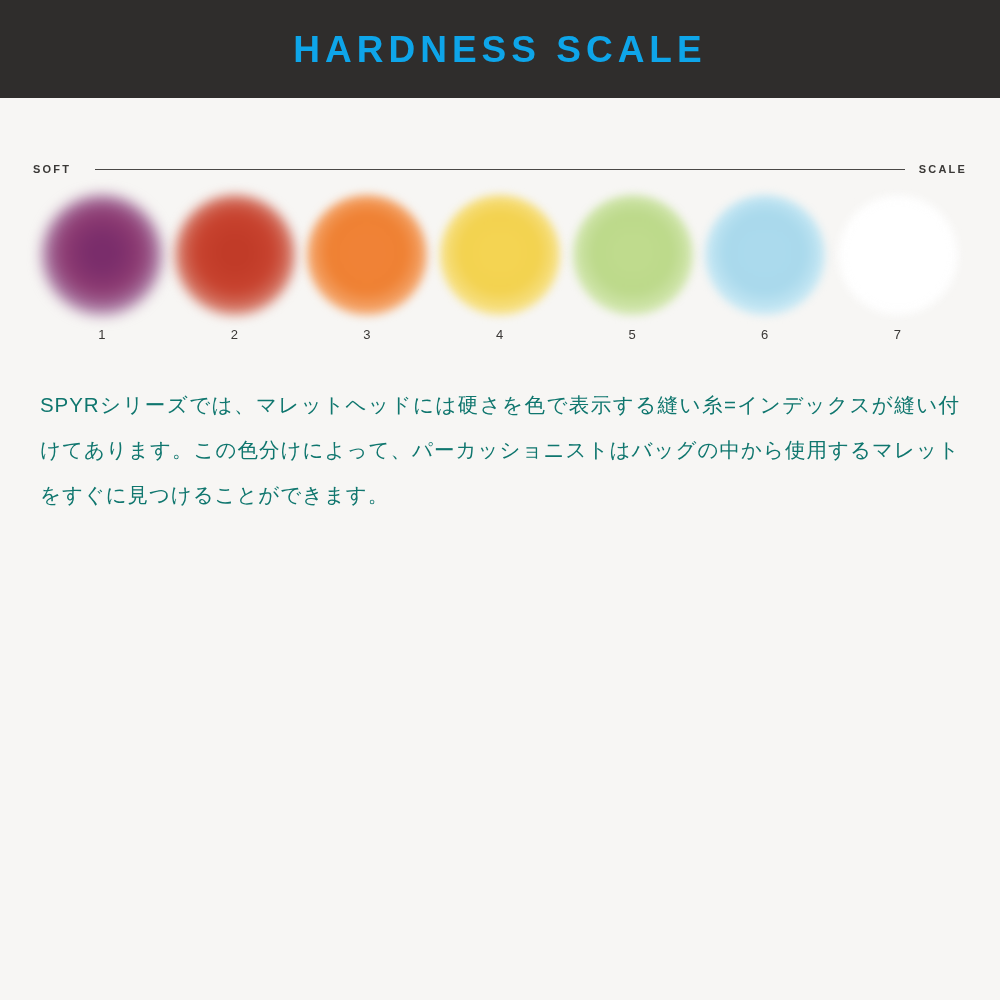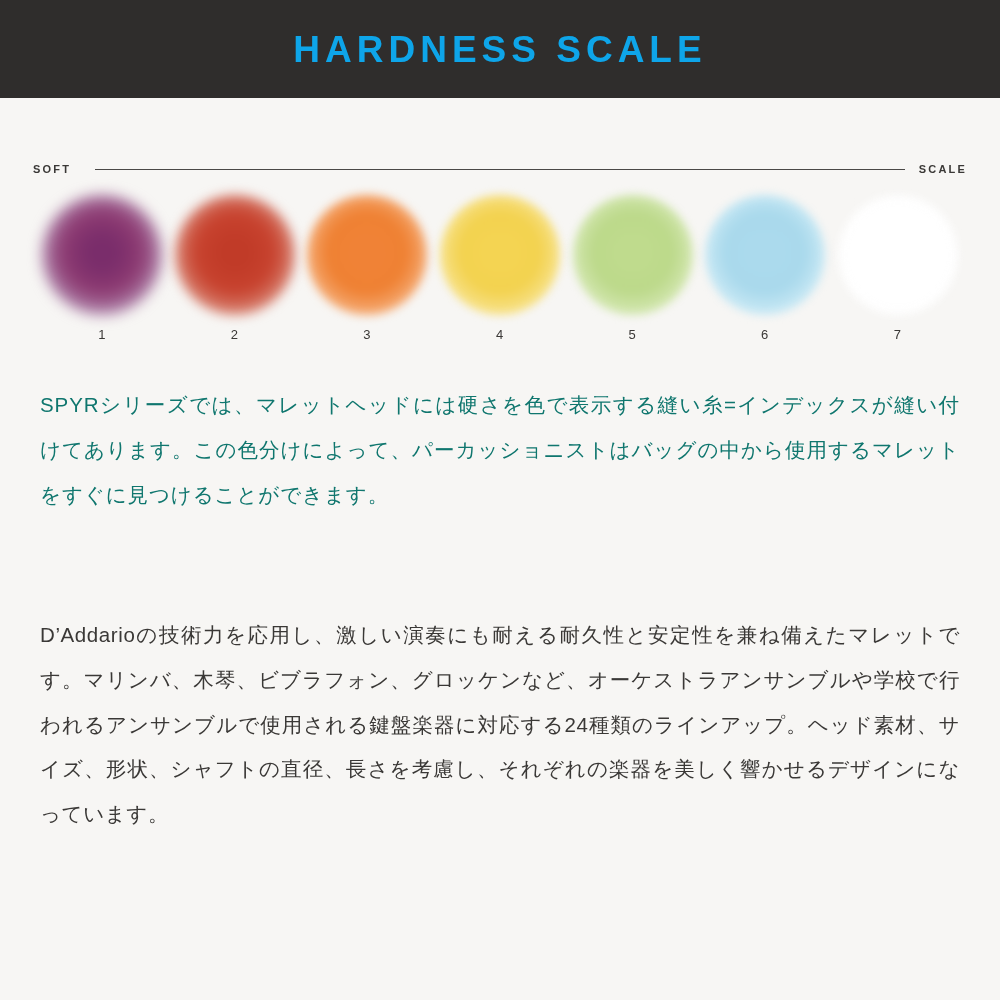--- a/index.html
+++ b/index.html
@@ -162,17 +162,14 @@
         <div class="swatch" style="background: radial-gradient(circle, rgb(255, 255, 255) 55%, rgb(253, 253, 253) 78%, rgba(247, 246, 244, 0) 100%); box-shadow: rgba(0, 0, 0, 0) 0px 0px 0px 0px; filter: blur(4px);"></div>
         <div class="swatch-num">7</div>
       </div>
     </div>
 
     <div class="body-copy">SPYRシリーズでは、マレットヘッドには硬さを色で表示する縫い糸=インデックスが縫い付けてあります。この色分けによって、パーカッショニストはバッグの中から使用するマレットをすぐに見つけることができます。</div>
     <div class="scale-spacer"></div>
   </div>
 
 
-  <div class="design-section">
-    <div class="design-copy">D’Addarioの技術力を応用し、激しい演奏にも耐える耐久性と安定性を兼ね備えたマレットです。マリンバ、木琴、ビブラフォン、グロッケンなど、オーケストラアンサンブルや学校で行われるアンサンブルで使用される鍵盤楽器に対応する24種類のラインアップ。ヘッド素材、サイズ、形状、シャフトの直径、長さを考慮し、それぞれの楽器を美しく響かせるデザインになっています。</div>
-  </div>
 
 </div>
 
 </body></html>

